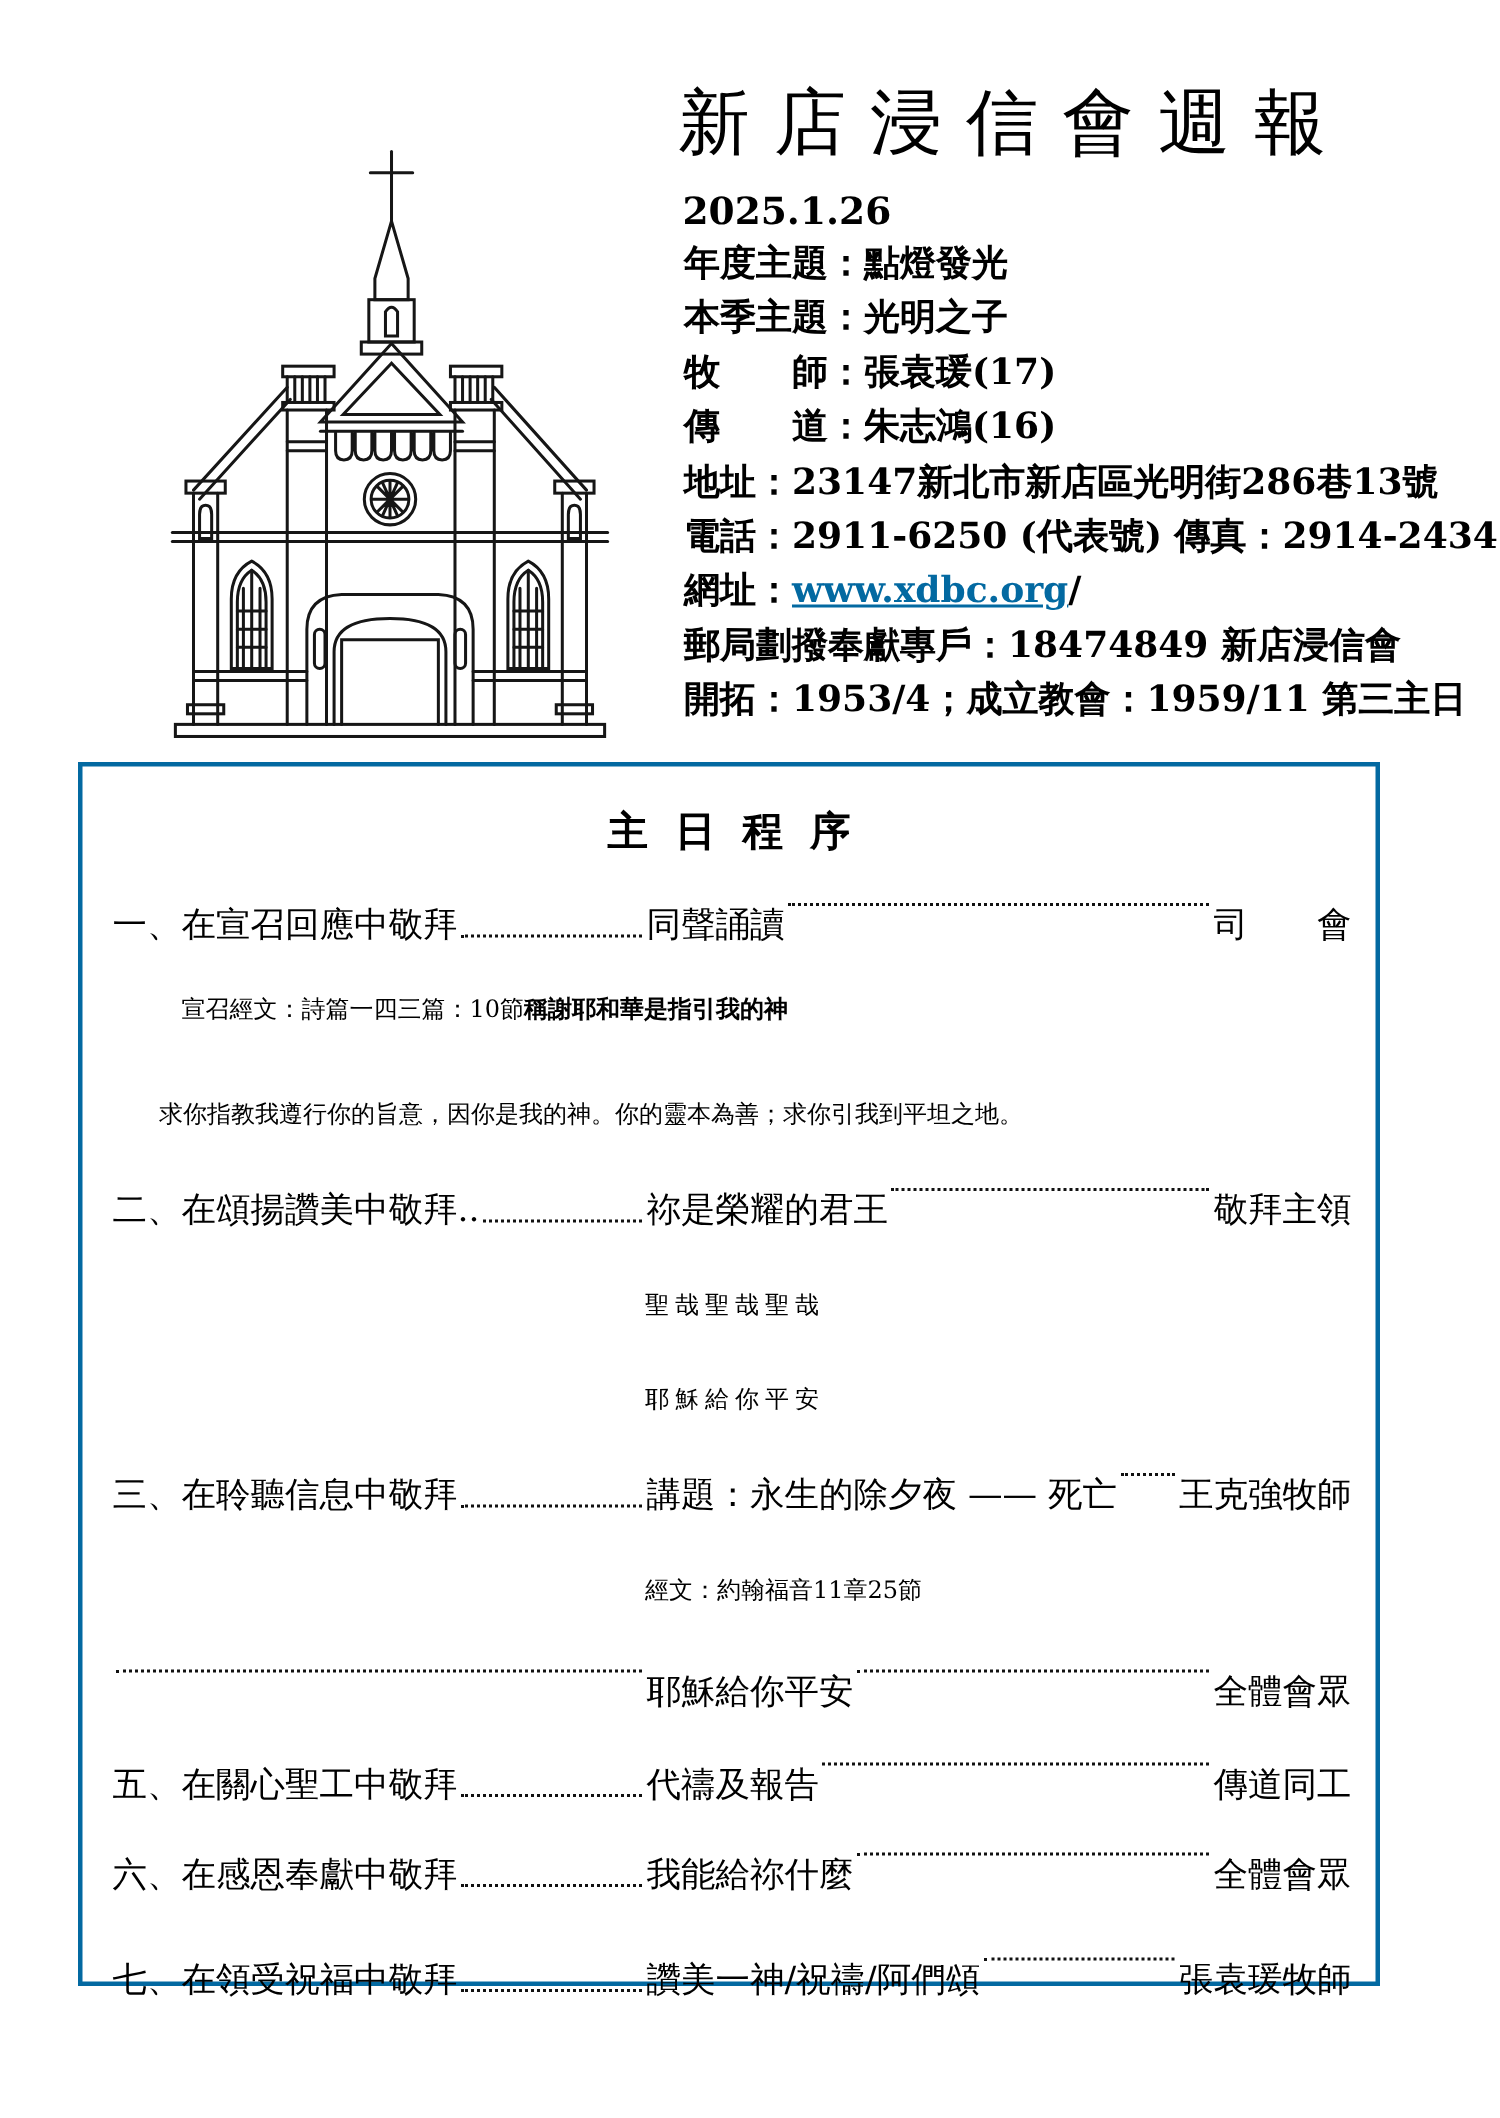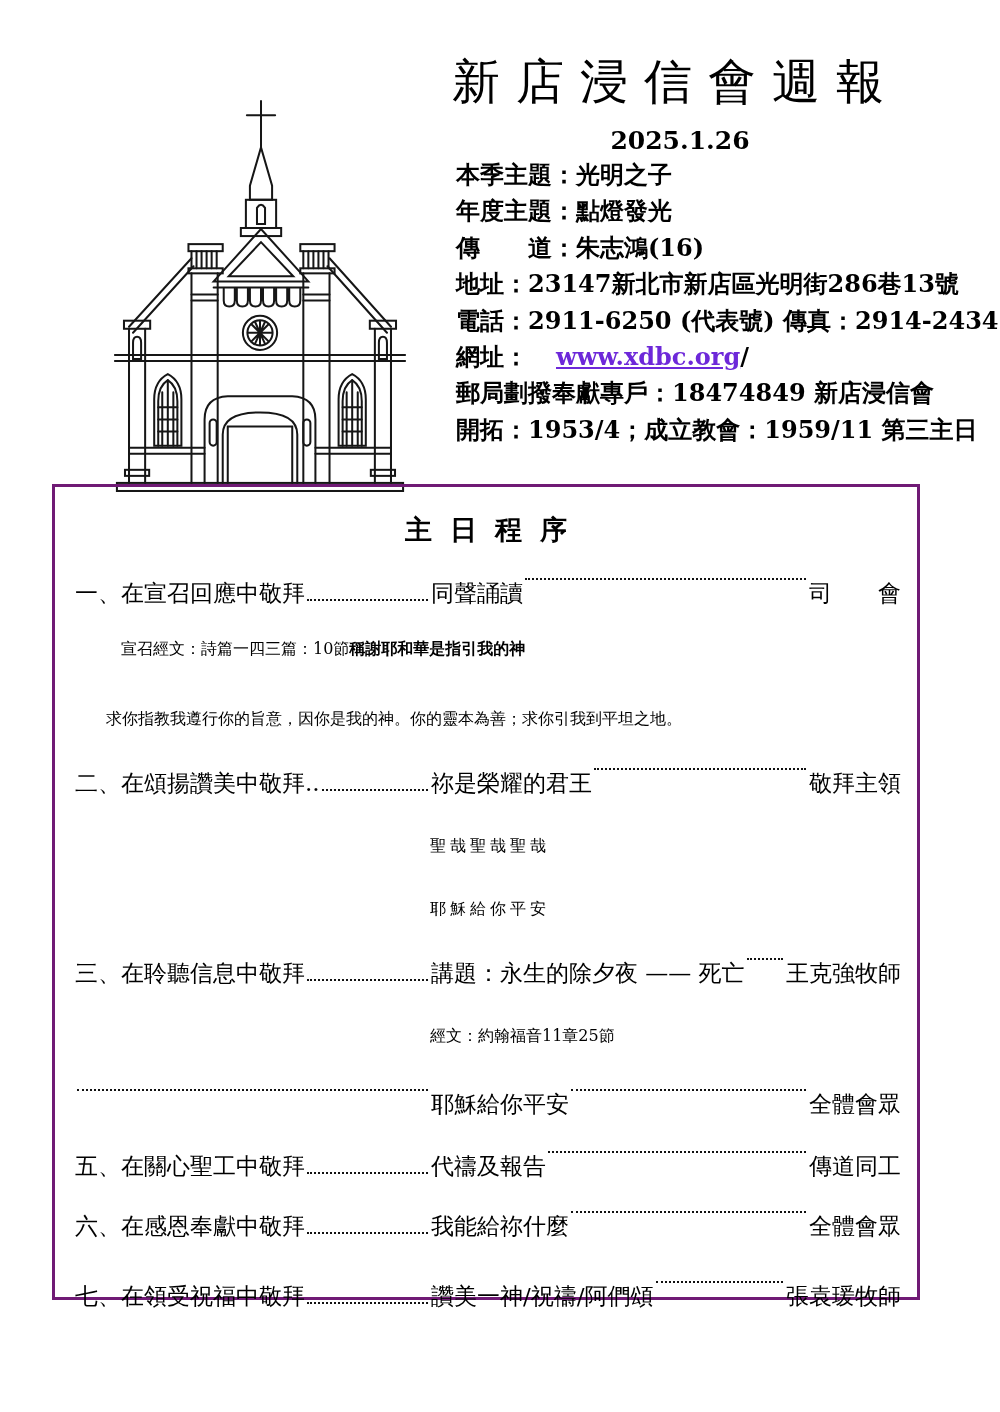--- a/index.html
+++ b/index.html
@@ -10,38 +10,38 @@
     padding-left:24px;
   }
   
   .main-title {
     position:absolute; left:452px; top:50px; width:470px;
     font-size:48px; letter-spacing:16px; white-space:nowrap;
     font-weight:normal;
   }
   .issue-date {
     position:absolute; left:455px; top:126px; width:450px;
-    text-align:center; padding-right:8px;
+    text-align:left; padding-right:8px;
     font-weight:bold; font-size:25px;
   }
   .info-block {
     position:absolute; left:456px; top:157px; width:500px;
     font-weight:bold; font-size:24px; line-height:36.4px;
   }
   .info-line { white-space:nowrap; height:36.4px; }
-  .link { color:#6d28d9; text-decoration:underline; cursor:pointer;margin-left:28px; }
+  .link { color:#0369a1; text-decoration:underline; cursor:pointer; }
   
   .church { position:absolute; left:105px; top:95px; width:310px; height:398px; }
   .church path, .church line, .church rect, .church circle, .church polyline {
     fill:none; stroke:#161616; stroke-width:2; stroke-linecap:round;
   }
   
   .program-box {
-    position:absolute; left:52px; top:484px; width:868px; height:816px;
-    border:3px solid #701a75; box-sizing:border-box;
+    position:absolute; left:52px; top:508px; width:868px; height:816px;
+    border:3px solid #0369a1; box-sizing:border-box;
   }
   .box-title {
     position:absolute; top:25px; left:0; width:100%;
     text-align:center; font-size:27px; font-weight:bold;
     letter-spacing:18px; text-indent:18px; white-space:nowrap;
   }
   .prow {
     position:absolute; left:20px; width:826px;
     display:flex; align-items:flex-start;
     font-size:23px; white-space:nowrap; line-height:30px;
@@ -127,22 +127,23 @@
     <rect x="193" y="322" width="7" height="26" rx="3.5" stroke-width="1.5"></rect>
 
     <rect x="8" y="385" width="284" height="8"></rect>
     <line x1="95" y1="398" x2="205" y2="398" stroke="#8a8a8a"></line>
   </svg>
 
   <div class="main-title">新店浸信會週報</div>
   <div class="issue-date">2025.1.26</div>
 
   <div class="info-block">
+    <div class="info-line">年度主題：點燈發光</div>
     <div class="info-line">本季主題：光明之子</div>
-    <div class="info-line">年度主題：點燈發光</div>
+    <div class="info-line">牧　　師：張袁瑗(17)</div>
     <div class="info-line">傳　　道：朱志鴻(16)</div>
     <div class="info-line">地址：23147新北市新店區光明街286巷13號</div>
     <div class="info-line">電話：2911-6250 (代表號) 傳真：2914-2434</div>
     <div class="info-line"><span>網址：</span><span class="link">www.xdbc.org</span><span>/</span></div>
     <div class="info-line">郵局劃撥奉獻專戶：18474849 新店浸信會</div>
     <div class="info-line">開拓：1953/4；成立教會：1959/11 第三主日</div>
   </div>
 
   <div class="program-box">
     <div class="box-title">主日程序</div>

